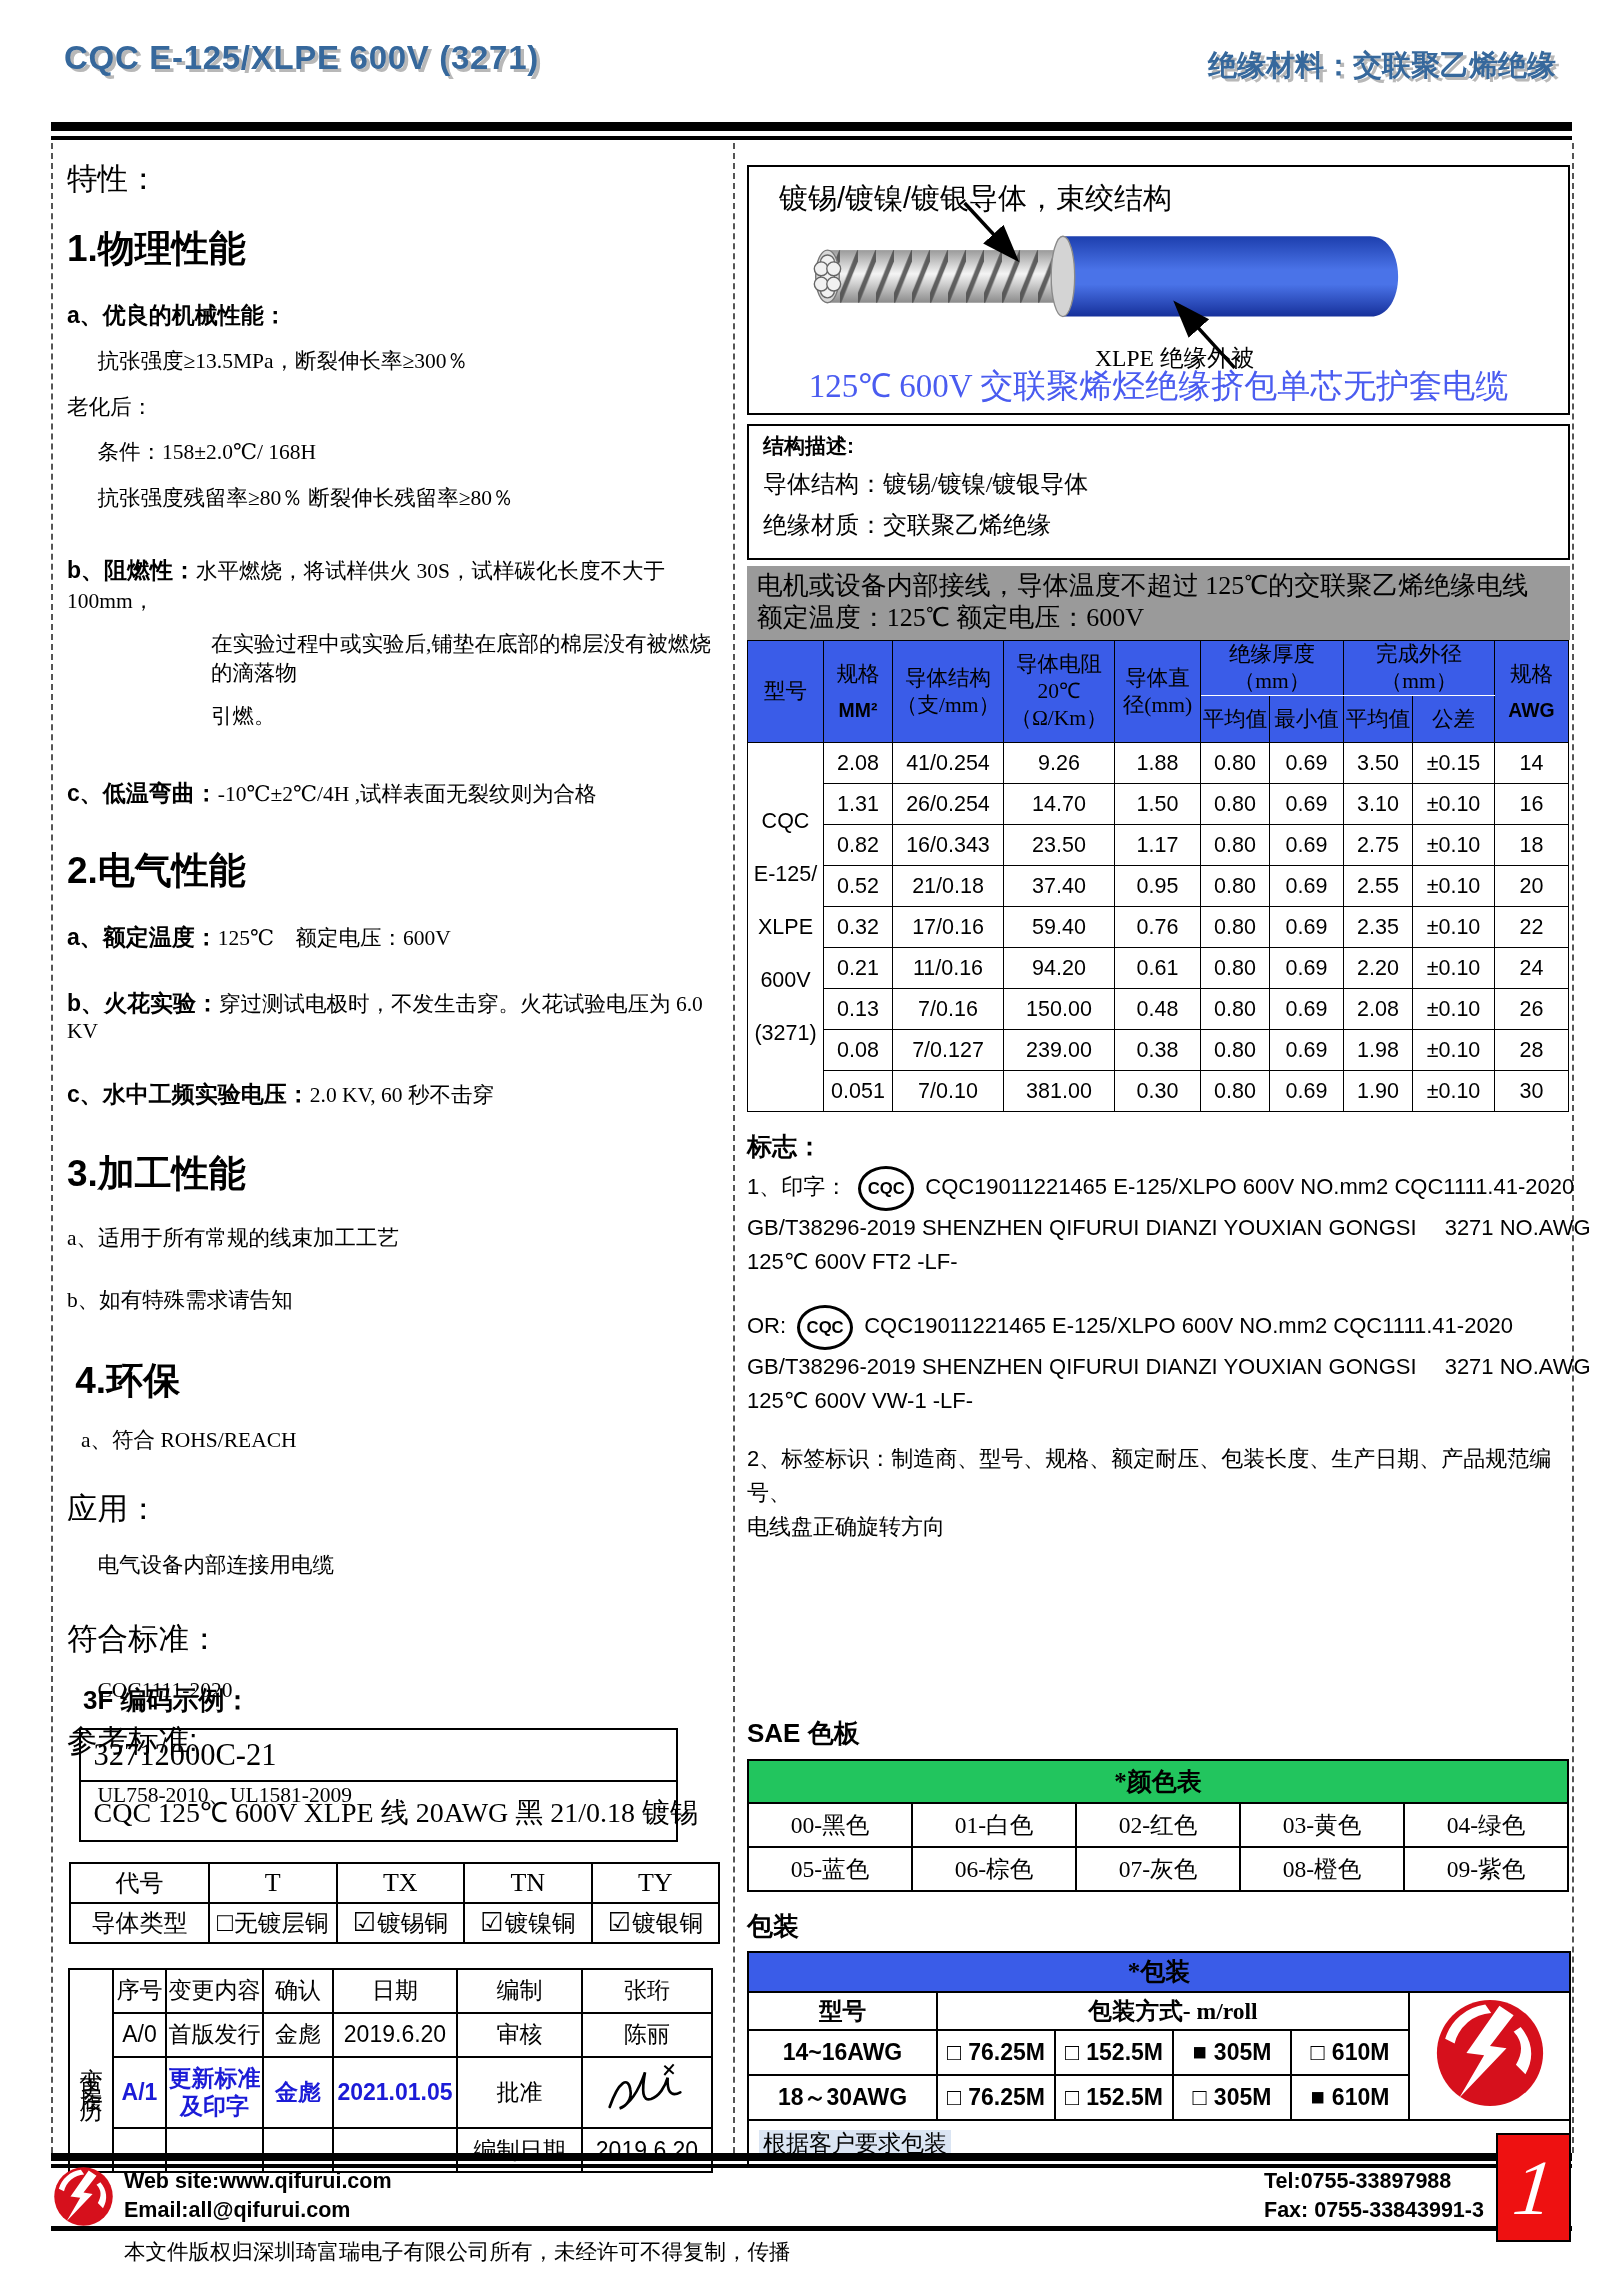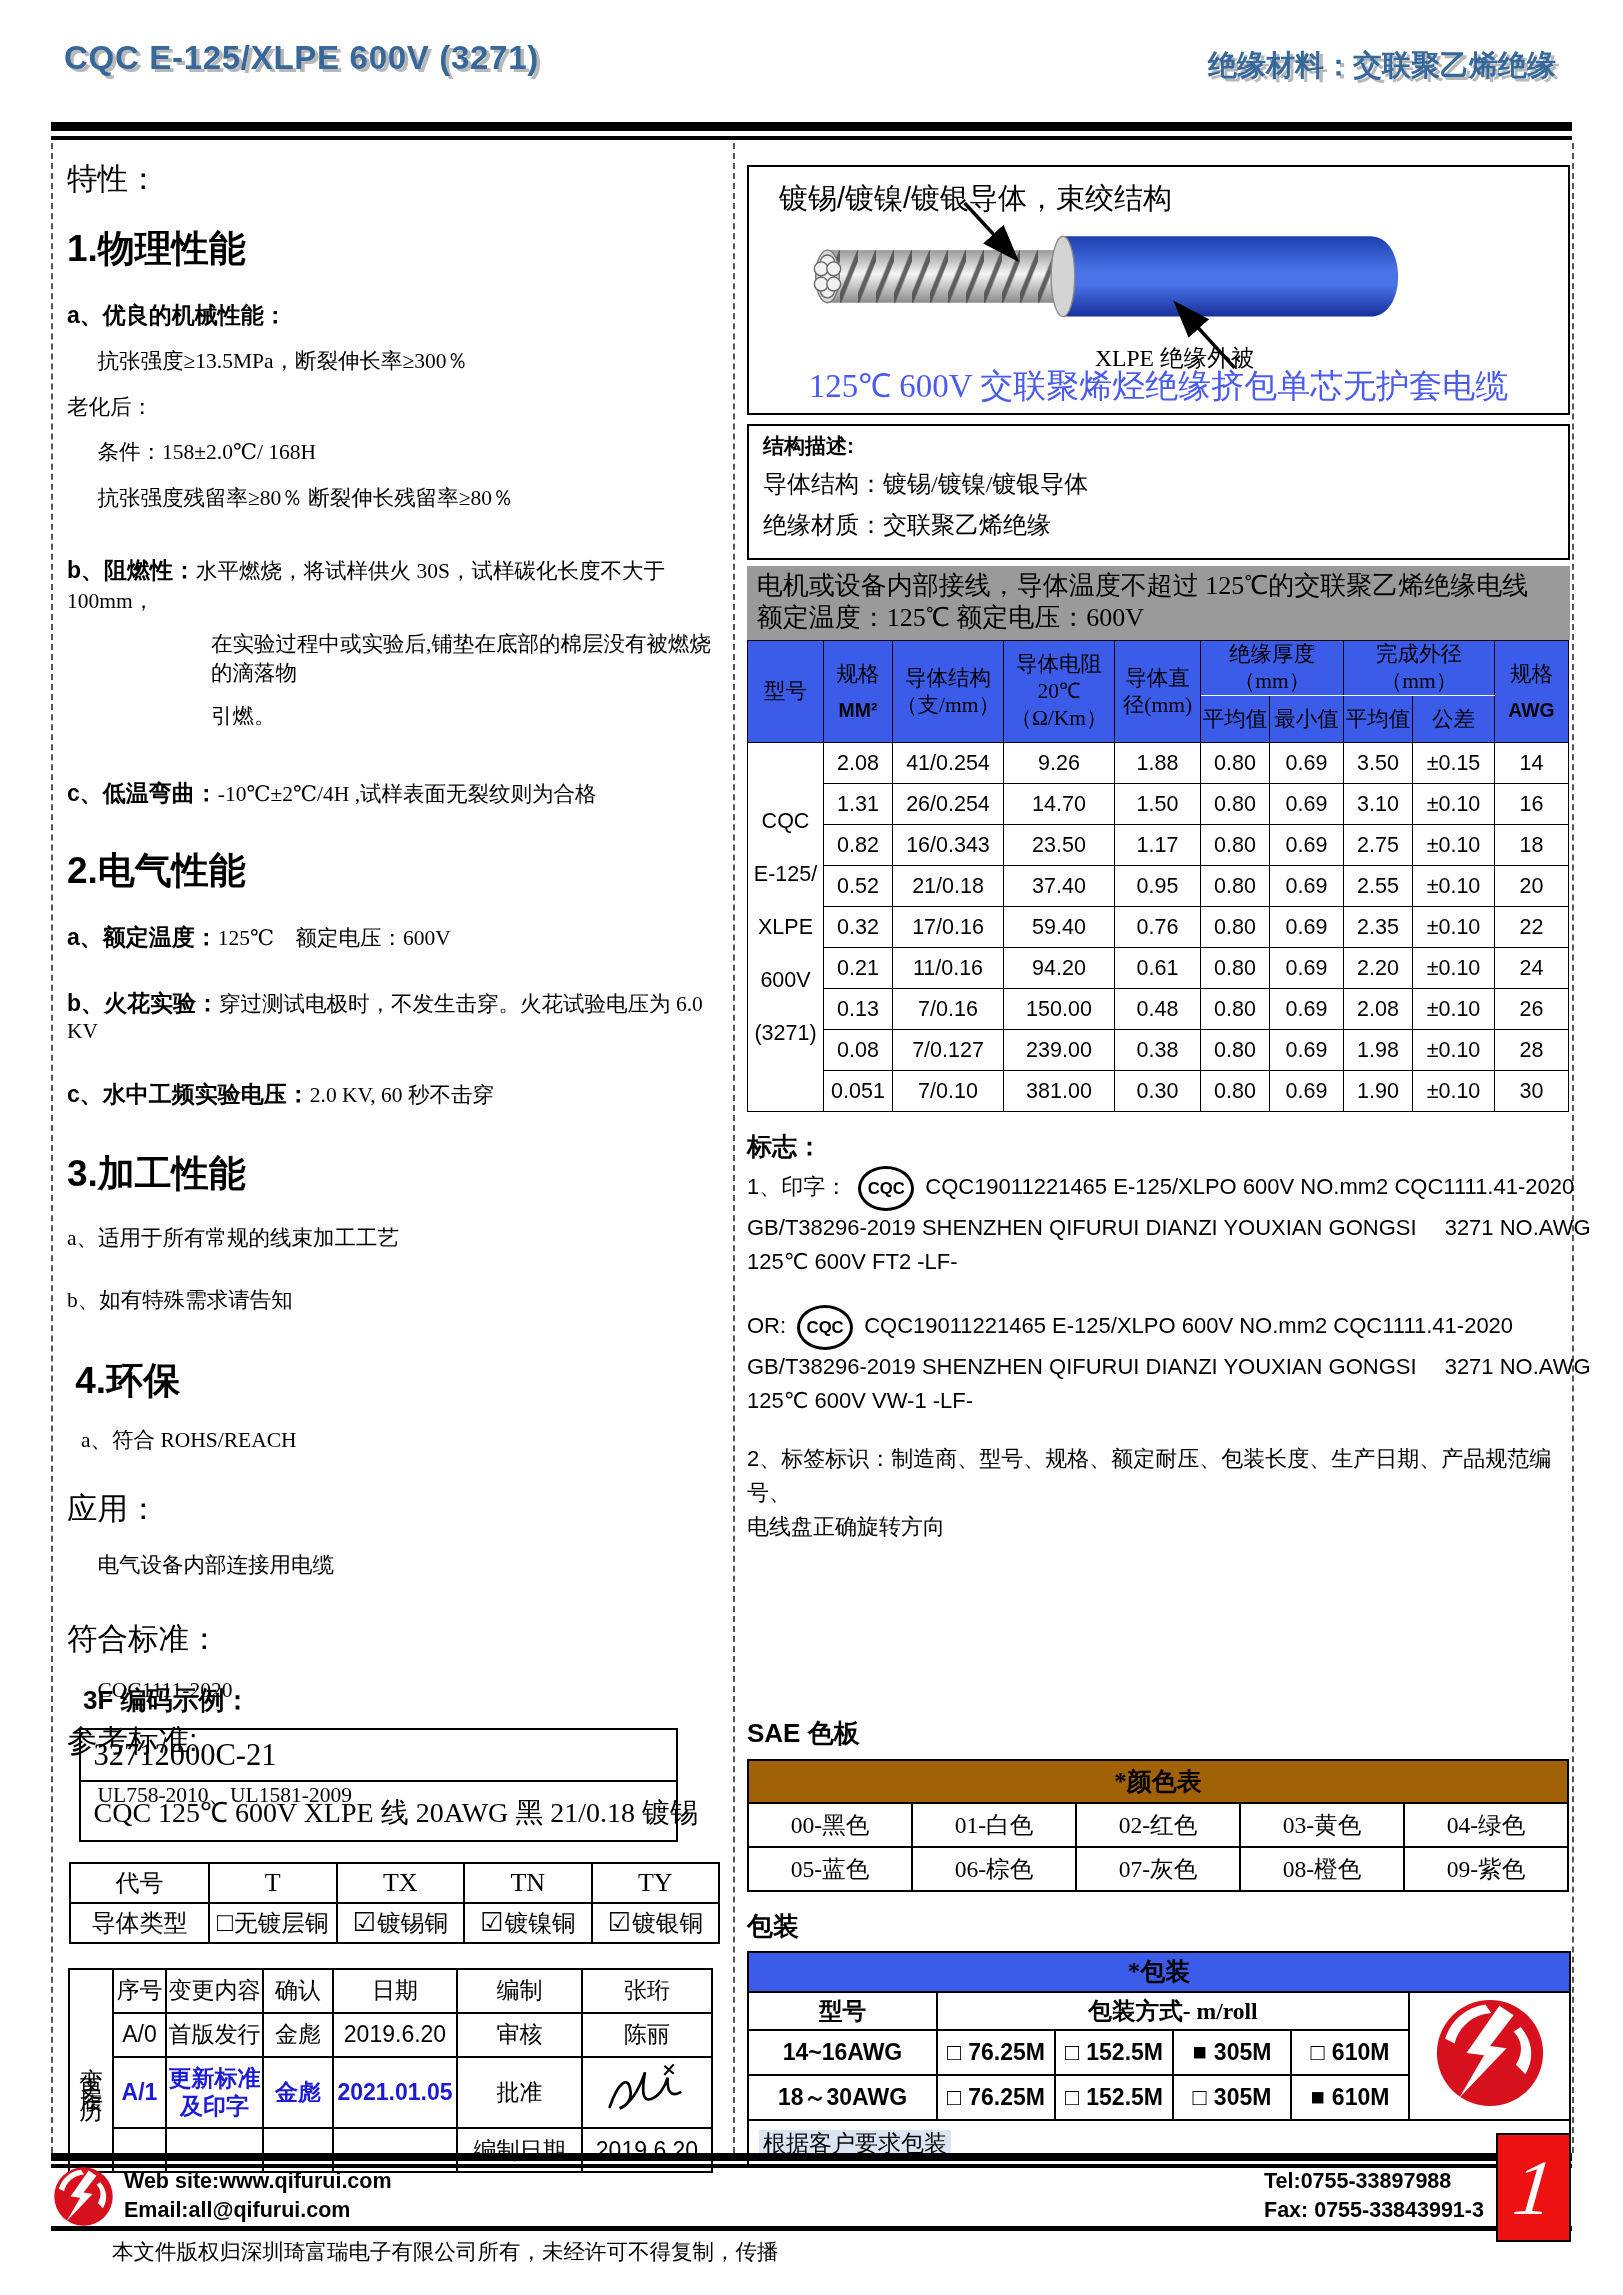--- a/index.html
+++ b/index.html
@@ -78,41 +78,41 @@
 
   .mark{margin-top:15.3px;font-size:22px;line-height:1.55;}
   .mark .mh{font-size:25px;font-weight:bold;}
   .mark .ln{white-space:nowrap;}
   .cqc-oval{display:inline-flex;width:50px;height:39px;border:3.5px solid #000;border-radius:50%;align-items:center;justify-content:center;font-size:16.7px;font-weight:bold;vertical-align:middle;margin:0 11px;letter-spacing:0;}
   .mgap{height:26px;}
 
   .sae-group{position:absolute;left:0;top:1561px;width:823px;}
   .sec-title{font-size:26px;font-weight:bold;}
   table.ctable{border-collapse:collapse;width:822px;table-layout:fixed;margin-top:8.3px;}
-  .ctable th{background:#a16207;border:2.1px solid #000;height:39px;font-size:25px;font-weight:bold;font-family:"Liberation Serif",serif;}
+  .ctable th{background:#22c55e;border:2.1px solid #000;height:39px;font-size:25px;font-weight:bold;font-family:"Liberation Serif",serif;}
   .ctable td{border:2.1px solid #000;height:40px;text-align:center;font-size:23.6px;font-family:"Liberation Serif",serif;}
 
   .pack-title{margin-top:16.7px;font-size:26px;font-weight:bold;}
   table.pack{border-collapse:collapse;width:822px;table-layout:fixed;margin-top:7px;}
   .pack th{background:#3a5ce8;border:2.1px solid #000;height:36px;font-size:25px;font-weight:bold;font-family:"Liberation Serif",serif;}
   .pack td{border:2.1px solid #000;text-align:center;font-size:23px;}
   .pack .hd{height:33px;font-family:"Liberation Serif",serif;font-size:23.6px;font-weight:bold;}
   .pack .awg td{height:40px;font-weight:bold;}
   .pack .g{font-size:23.6px;margin-right:7px;}
   .pack .note-row td{height:43px;text-align:left;padding-left:9.7px;font-family:"Liberation Serif",serif;font-weight:normal;}
   .pack .hl{background:#dbe5f3;padding:1.4px 4.2px;}
   .brand-big{width:118px;height:118px;}
 
   
   .f-logo{position:absolute;left:51px;top:2164px;width:65px;height:65px;}
   .f-web{position:absolute;left:124px;top:2169px;font-size:21.5px;font-weight:bold;}
   .f-email{position:absolute;left:124px;top:2198px;font-size:21.5px;font-weight:bold;}
   .f-tel{position:absolute;left:1264px;top:2169px;font-size:21.5px;font-weight:bold;}
   .f-fax{position:absolute;left:1264px;top:2198px;font-size:21.5px;font-weight:bold;}
-  .f-copy{position:absolute;left:112px;top:2237px;font-size:21.5px;font-family:"Liberation Serif",serif;}
+  .f-copy{position:absolute;left:124px;top:2237px;font-size:21.5px;font-family:"Liberation Serif",serif;}
   .page-box{position:absolute;left:1496px;top:2133px;width:71px;height:105px;background:#ee1111;border:2.8px solid #000;display:flex;align-items:center;justify-content:center;z-index:5;}
   .page-num{color:#fff;font-size:78px;font-style:italic;font-family:"Liberation Serif",serif;transform:skewX(-6deg);}
 </style>
 </head>
 <body>
 
 <div class="page">
 
   <div class="hdr-title">CQC E-125/XLPE 600V (3271)</div>
   <div class="hdr-sub">绝缘材料：交联聚乙烯绝缘</div>

